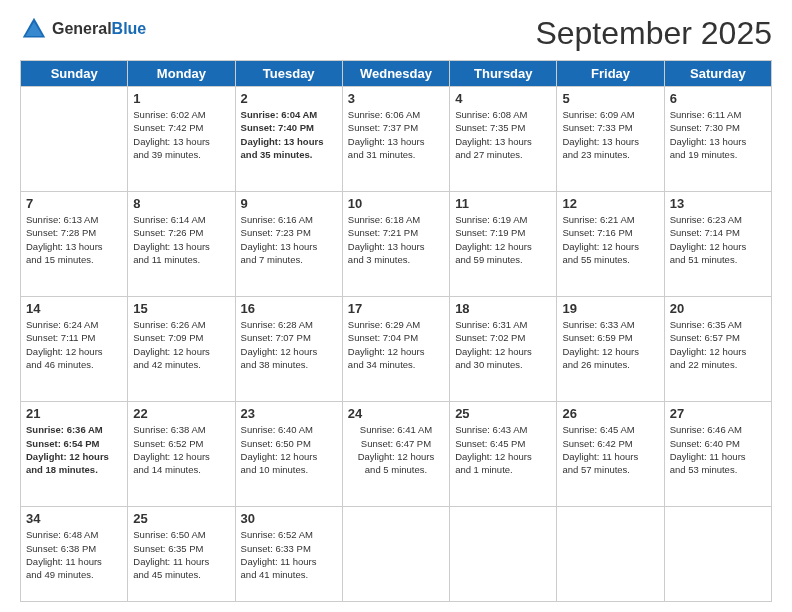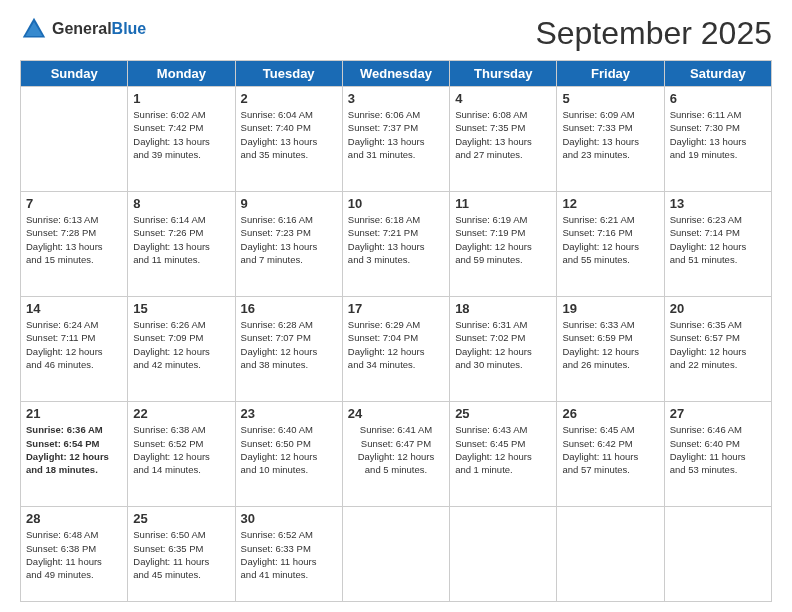--- a/index.html
+++ b/index.html
@@ -142,21 +142,21 @@
           <td class="empty-cell"></td>
           <td>
             <div class="day-number">1</div>
             <div class="day-info" style="white-space: pre-line;">Sunrise: 6:02 AM
 Sunset: 7:42 PM
 Daylight: 13 hours
 and 39 minutes.</div>
           </td>
           <td>
             <div class="day-number">2</div>
-            <div class="day-info" style="white-space: pre-line;">Sunrise: 6:04 AM
+            <div class="day-info" style="white-space: pre-line; font-weight: bold;">Sunrise: 6:04 AM
 Sunset: 7:40 PM
 Daylight: 13 hours
 and 35 minutes.</div>
           </td>
           <td>
             <div class="day-number">3</div>
             <div class="day-info" style="white-space: pre-line;">Sunrise: 6:06 AM
 Sunset: 7:37 PM
 Daylight: 13 hours
 and 31 minutes.</div>
@@ -331,21 +331,21 @@
           <td>
             <div class="day-number">27</div>
             <div class="day-info" style="white-space: pre-line;">Sunrise: 6:46 AM
 Sunset: 6:40 PM
 Daylight: 11 hours
 and 53 minutes.</div>
           </td>
         </tr>
         <tr class="last-row">
           <td>
-            <div class="day-number">28</div>
+            <div class="day-number">34</div>
             <div class="day-info" style="white-space: pre-line;">Sunrise: 6:48 AM
 Sunset: 6:38 PM
 Daylight: 11 hours
 and 49 minutes.</div>
           </td>
           <td>
             <div class="day-number">25</div>
             <div class="day-info" style="white-space: pre-line;">Sunrise: 6:50 AM
 Sunset: 6:35 PM
 Daylight: 11 hours

